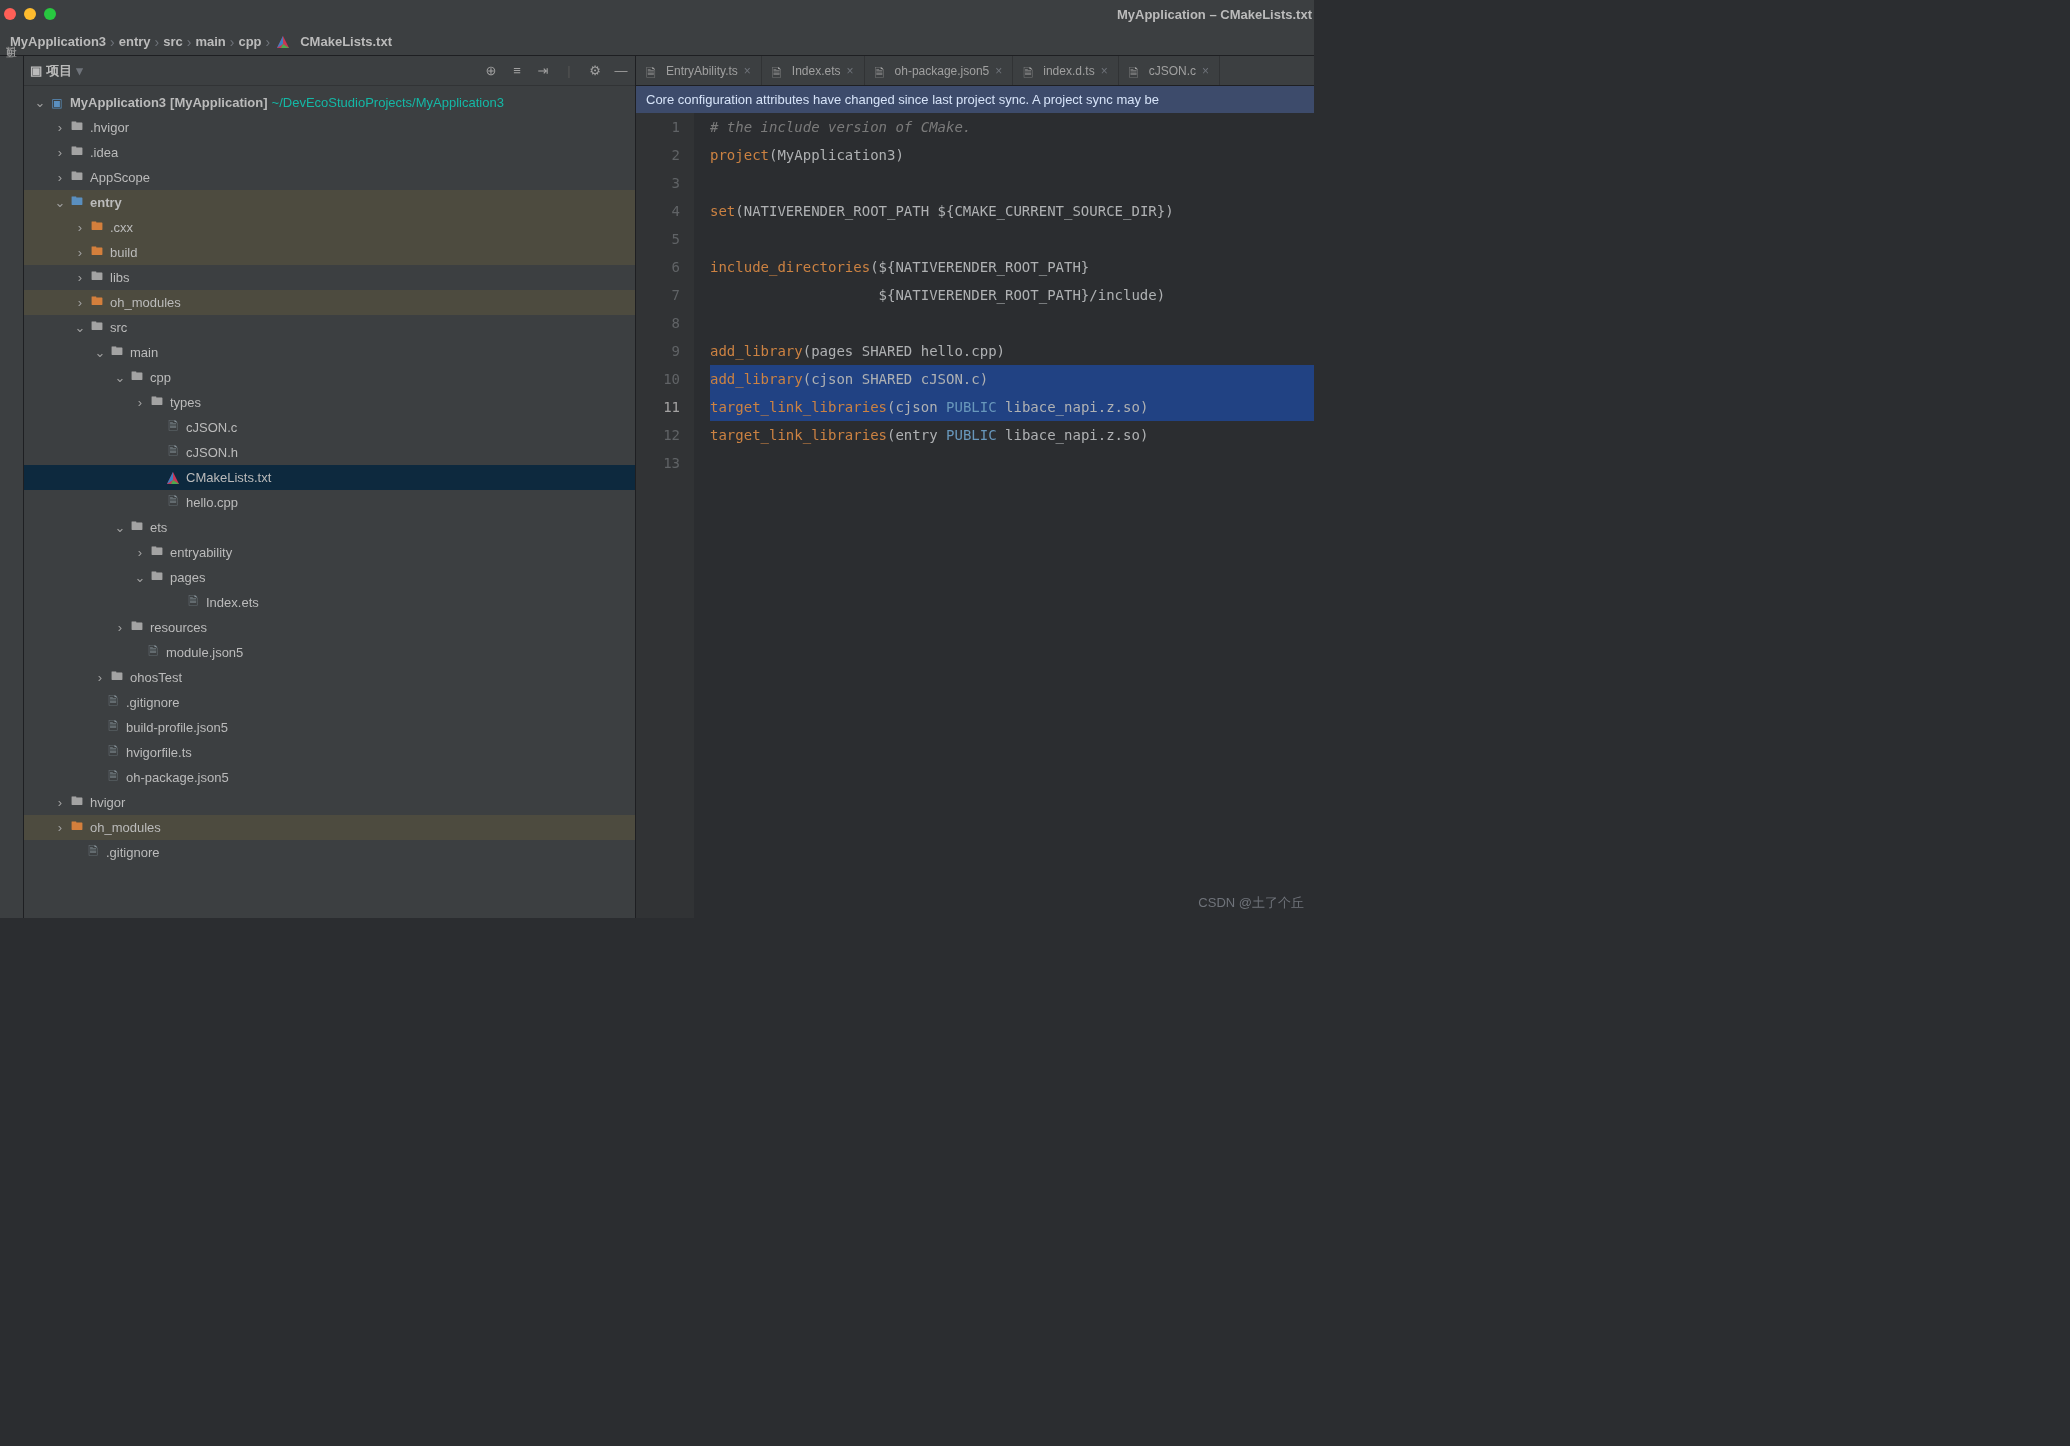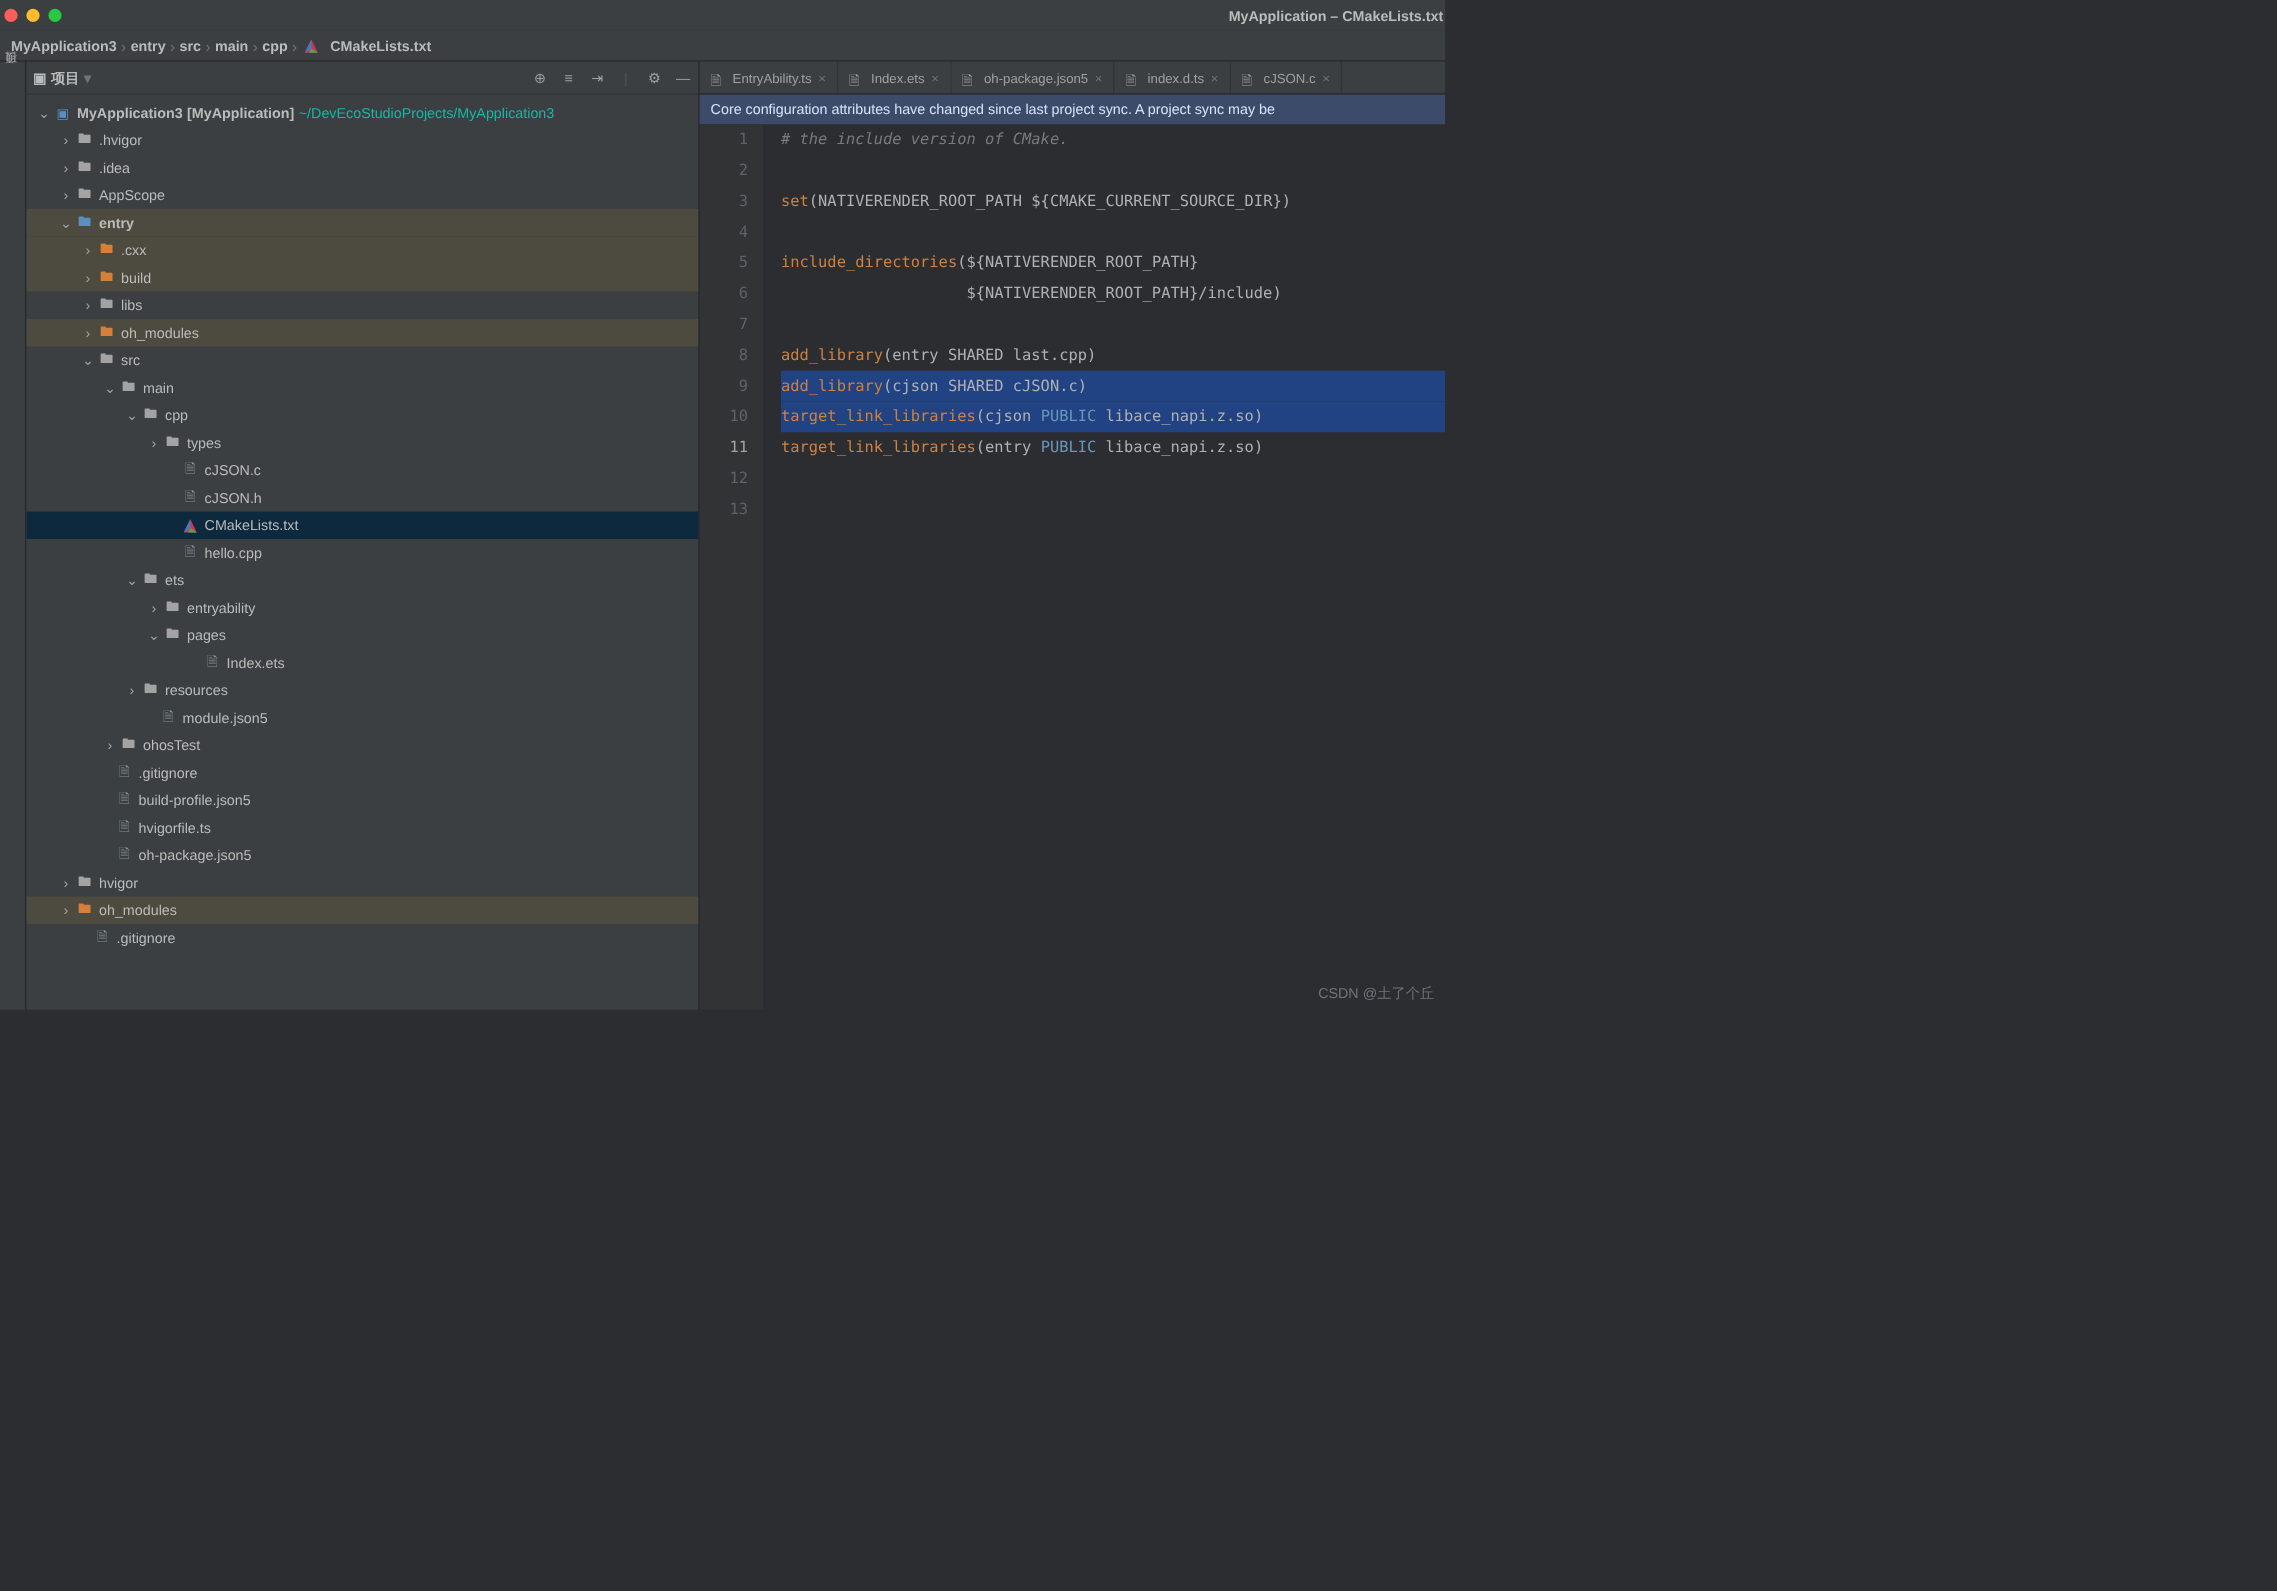--- a/index.html
+++ b/index.html
@@ -414,27 +414,28 @@
         <div class="ln">7</div>
         <div class="ln">8</div>
         <div class="ln">9</div>
         <div class="ln">10</div>
         <div class="ln current">11</div>
         <div class="ln">12</div>
         <div class="ln">13</div>
       </div>
       <div class="code">
         <div class="code-line"><span class="c-comment"># the include version of CMake.</span></div>
+        <div class="code-line"><span class="c-keyword">project</span><span>(MyApplication3)</span></div>
         <div class="code-line"><span></span></div>
         <div class="code-line"><span class="c-keyword">set</span><span>(NATIVERENDER_ROOT_PATH ${CMAKE_CURRENT_SOURCE_DIR})</span></div>
         <div class="code-line"><span></span></div>
         <div class="code-line"><span class="c-keyword">include_directories</span><span>(${NATIVERENDER_ROOT_PATH}</span></div>
         <div class="code-line"><span>                    ${NATIVERENDER_ROOT_PATH}/include)</span></div>
         <div class="code-line"><span></span></div>
-        <div class="code-line"><span class="c-keyword">add_library</span><span>(entry SHARED last.cpp)</span></div>
+        <div class="code-line"><span class="c-keyword">add_library</span><span>(pages SHARED hello.cpp)</span></div>
         <div class="code-line sel"><span class="c-keyword">add_library</span><span>(cjson SHARED cJSON.c)</span></div>
         <div class="code-line sel"><span class="c-keyword">target_link_libraries</span><span>(cjson </span><span class="c-ident">PUBLIC</span><span> libace_napi.z.so)</span></div>
         <div class="code-line"><span class="c-keyword">target_link_libraries</span><span>(entry </span><span class="c-ident">PUBLIC</span><span> libace_napi.z.so)</span></div>
       </div>
     </div>
   </div>
 
 </div>
 
 <div class="watermark">CSDN @土了个丘</div>

